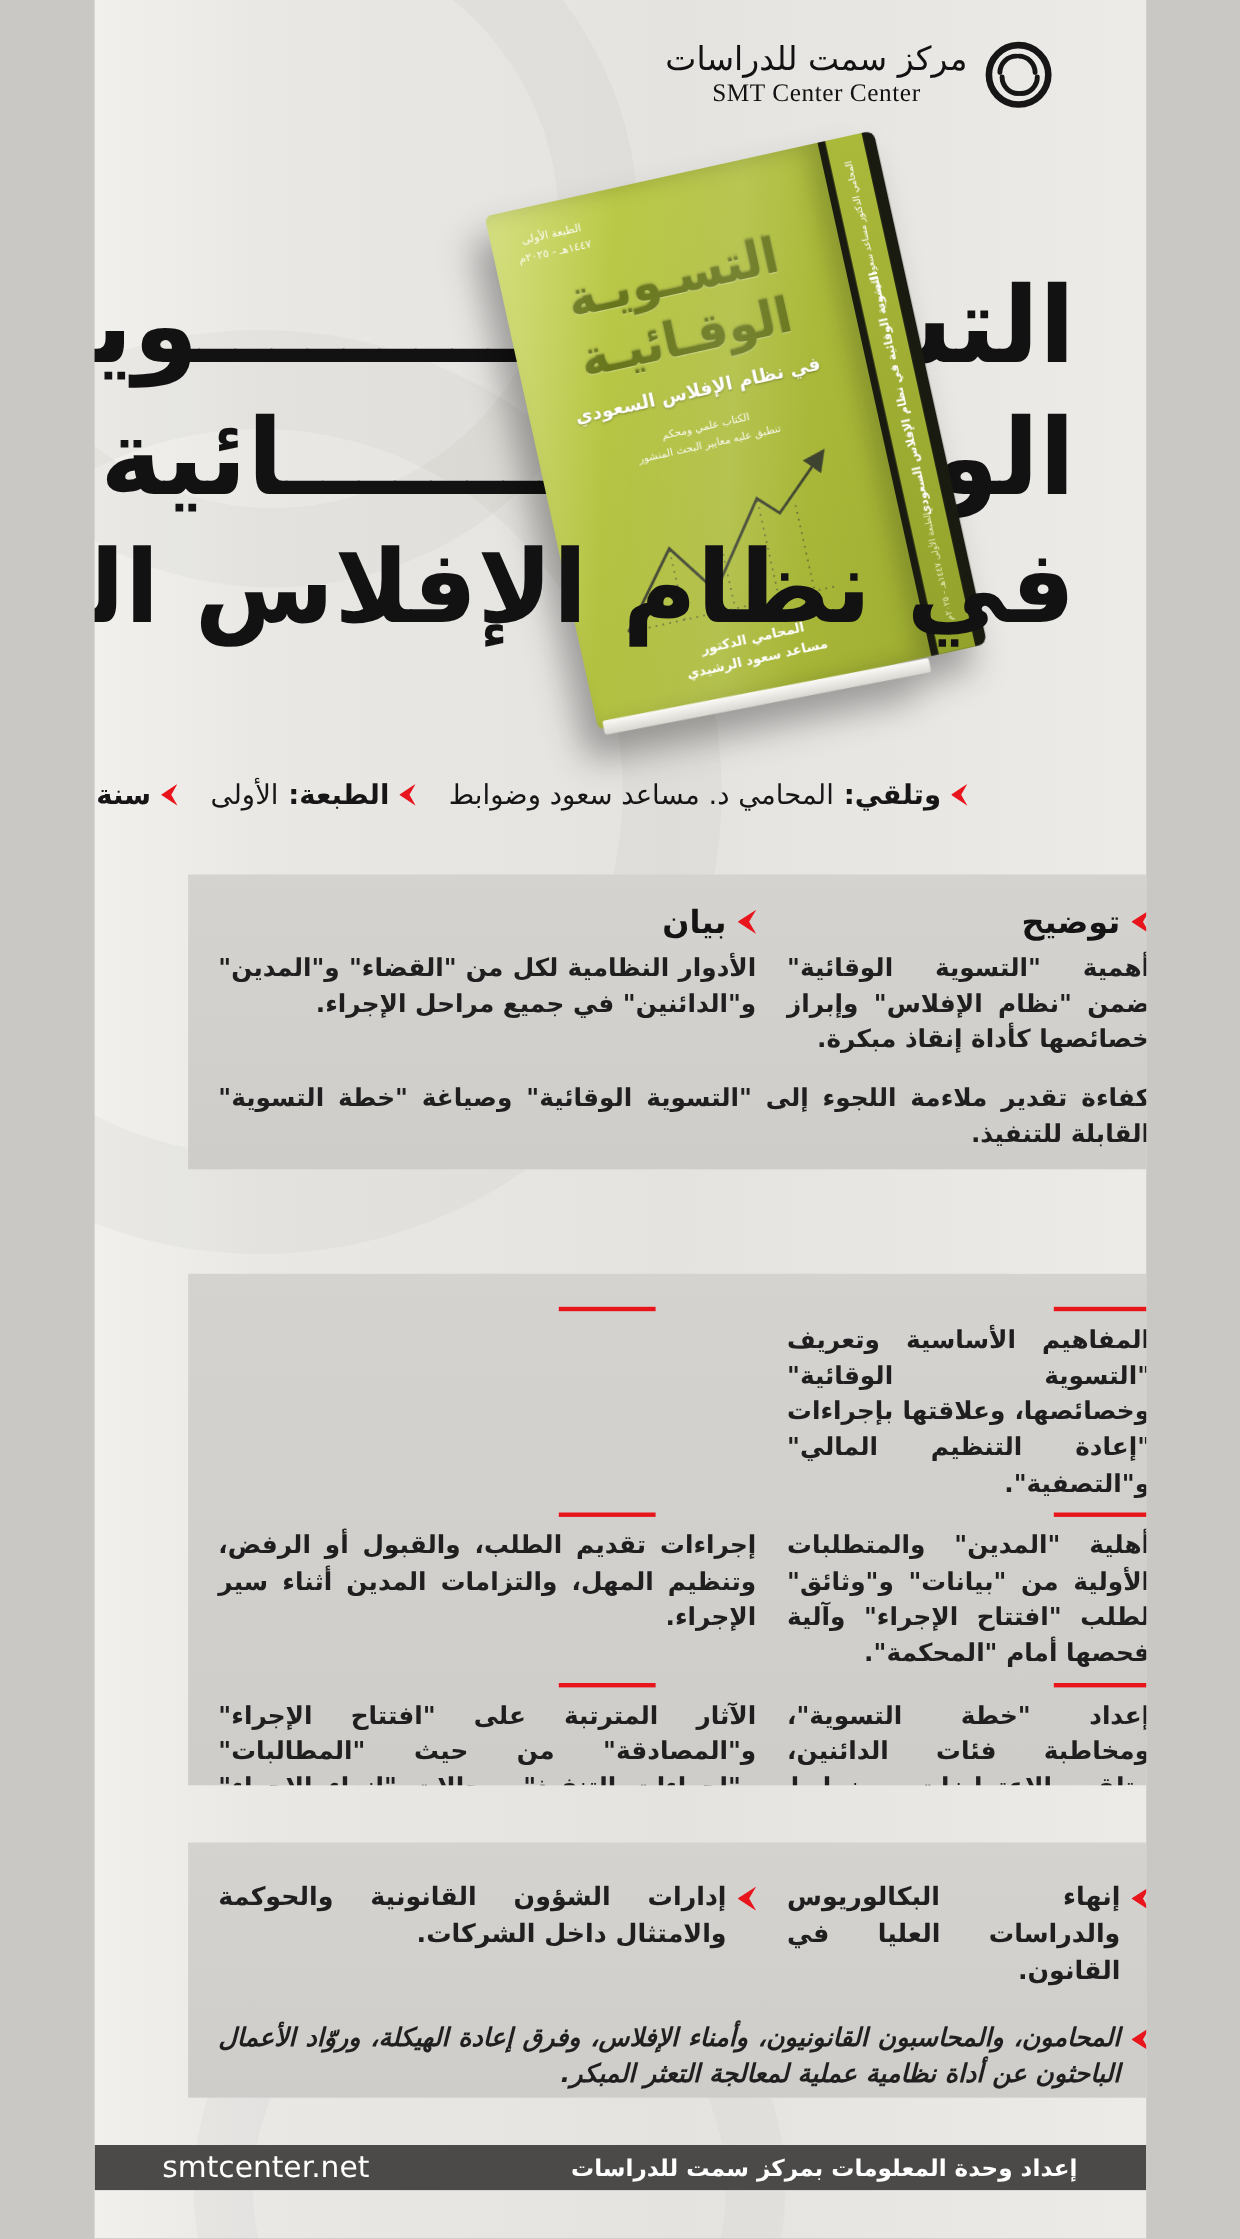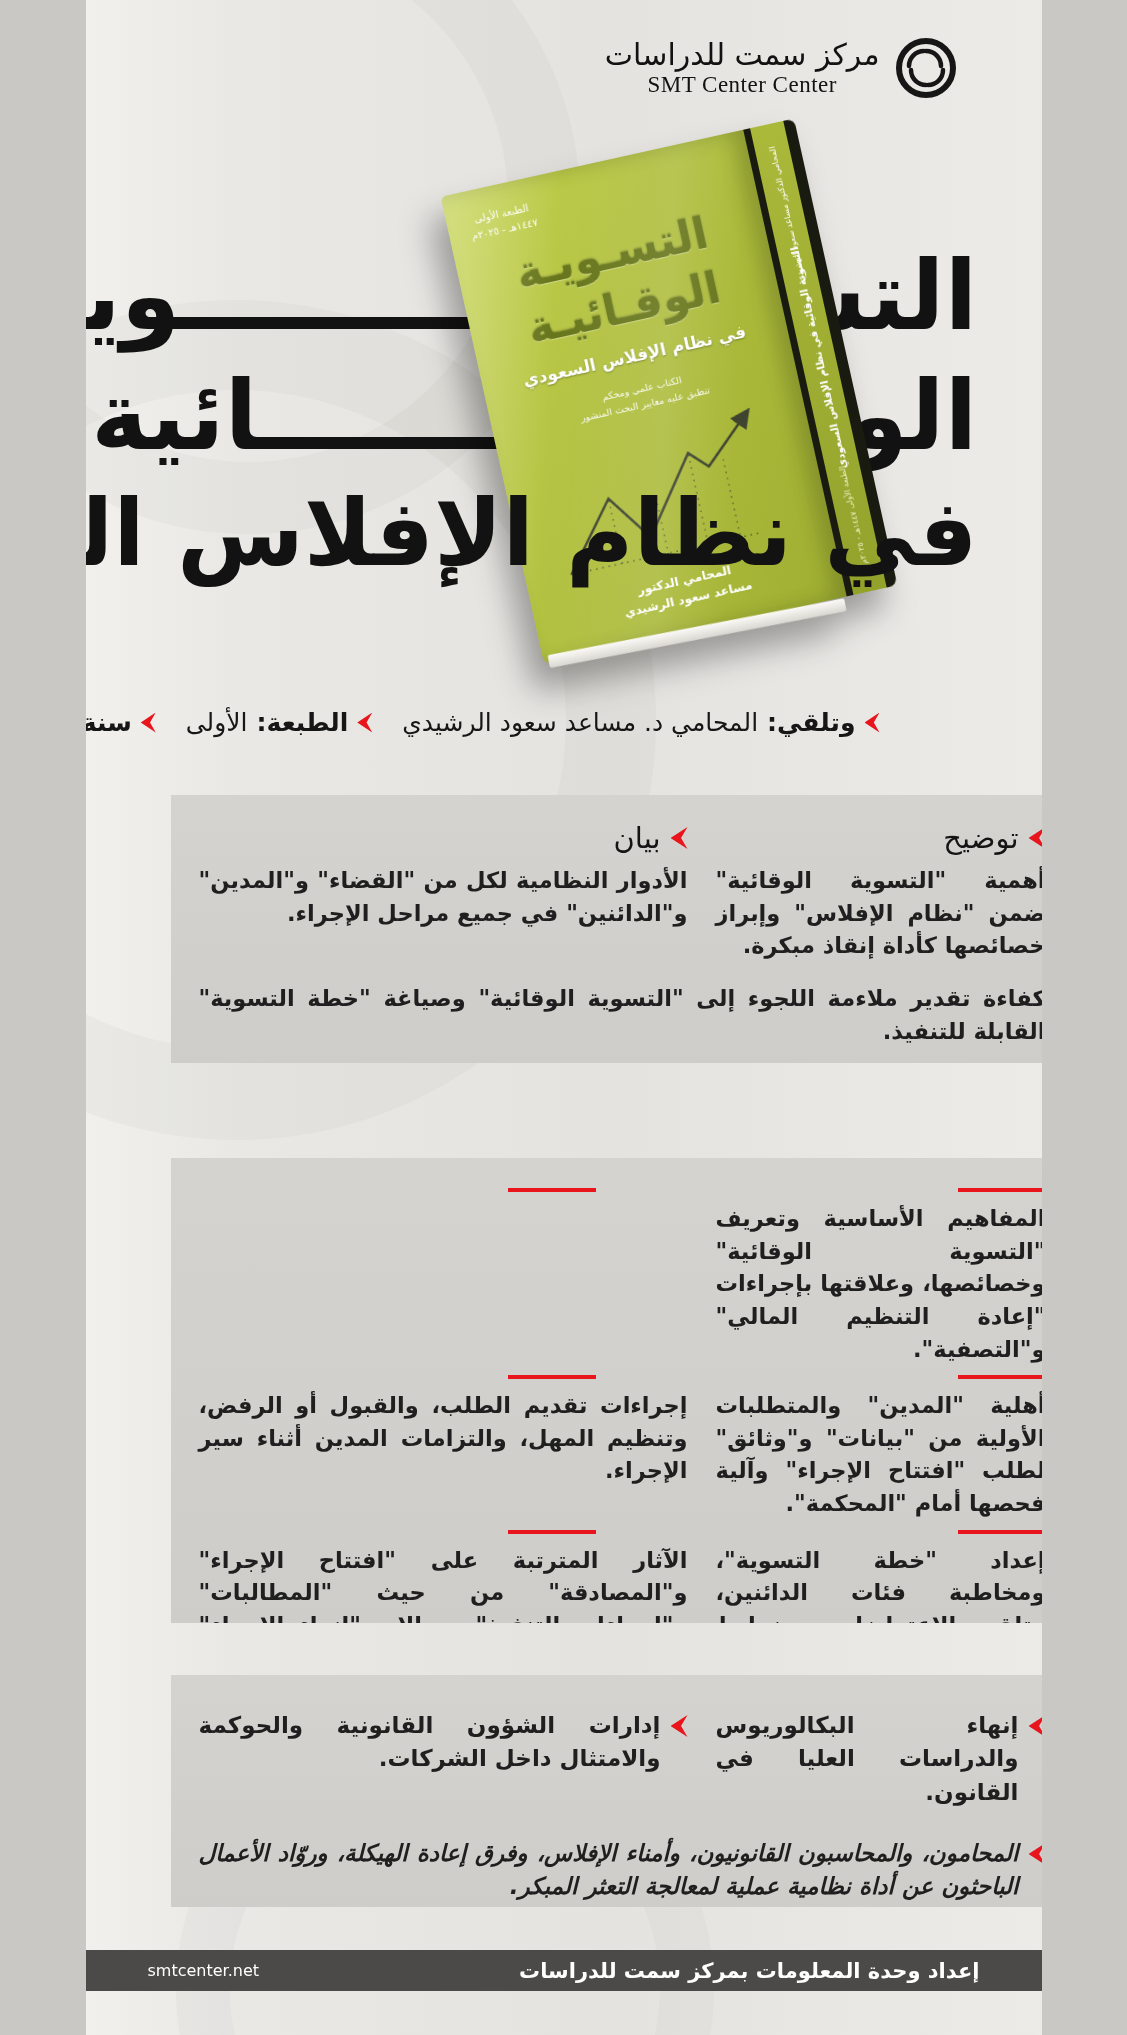--- a/index.html
+++ b/index.html
@@ -69,39 +69,39 @@
   .p1{top:795px;min-height:268px;height:268px;padding-top:26px;}
   .p2{top:1158px;min-height:465px;height:465px;padding-top:30px;}
   .p3{top:1675px;min-height:232px;height:232px;padding-top:34px;}
   .tab{position:absolute;left:993px;width:54px;background:#4b4a48;display:flex;align-items:center;justify-content:center;z-index:3;}
   .tab span{transform:rotate(-90deg);white-space:nowrap;color:#fff;font-weight:bold;font-size:24px;}
   .tab1{top:795px;height:196px;}
   .tab2{top:1163px;height:243px;}
   .tab3{top:1678px;height:118px;}
 
   .cols{display:grid;grid-template-columns:330px 1fr;column-gap:28px;}
-  .bh{display:flex;align-items:center;gap:10px;font-size:29px;font-weight:normal;color:#141414;}
+  .bh{display:flex;align-items:center;gap:10px;font-size:29px;font-weight:bold;color:#141414;}
   .block p,.cell p,.item p{margin:9px 0 0;font-size:22.5px;font-weight:bold;color:#1f1f1f;
     line-height:1.45;text-align:justify;}
   .block.full{margin-top:20px;}
   .block.full p{text-align:justify;}
 
   .grid6{display:grid;grid-template-columns:330px 1fr;column-gap:28px;row-gap:10px;}
   .cell .rule{width:88px;height:4px;background:#e8161c;margin-bottom:10px;}
   .cell.inset .rule{margin-right:92px;}
 
   .item{display:flex;align-items:flex-start;gap:10px;}
   .item .chev{margin-top:6px;}
   .item p{margin:0;font-size:23px;}
   .item.full{margin-top:28px;font-style:italic;}
 
   
   .footer{position:absolute;left:0;top:1950px;width:100%;height:41px;background:#4b4a48;
     display:flex;align-items:center;justify-content:space-between;box-sizing:border-box;padding:0 62px;}
-  .site{color:#fff;font-size:16px;}
+  .site{color:#fff;font-size:27px;}
   .credit{color:#fff;font-size:21px;font-weight:bold;direction:rtl;}
 </style>
 </head>
 <body>
 
 <div class="poster">
 
   <div class="wm wm1"></div>
   <div class="wm wm2"></div>
   <div class="wm wm3"></div>
@@ -168,21 +168,21 @@
         <span class="sp sp3">الطبعة الأولى ١٤٤٧هـ - ٢٠٢٥م</span>
       </div>
     </div>
     <div class="pages"></div>
   </div>
 
   <div class="meta">
     <div class="meta-item">
       <span class="chev sm"></span>
       <b>وتلقي:</b>
-      <span>المحامي د. مساعد سعود الرشيدي</span>
+      <span>المحامي د. مساعد سعود وضوابط</span>
     </div>
     <div class="meta-item">
       <span class="chev sm"></span>
       <b>الطبعة:</b>
       <span>الأولى</span>
     </div>
     <div class="meta-item">
       <span class="chev sm"></span>
       <b>سنة النشر:</b>
       <b>٢٠٢٥</b>

